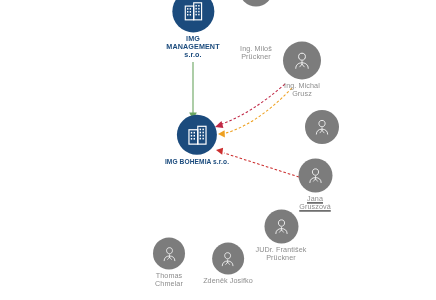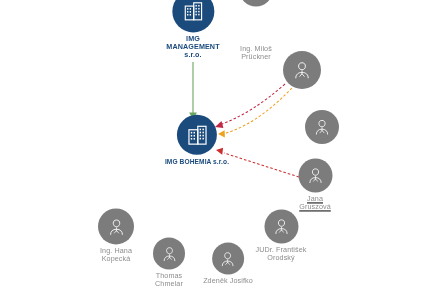--- a/index.html
+++ b/index.html
@@ -135,20 +135,22 @@
   </div>
 
   <div class="node node-person" style="left:302px;top:70px;">
     <div class="node-circle" style="width:38px;height:38px;">
       <svg width="22" height="22" viewBox="0 0 24 24">
         <path d="M12 4.1c-2.5 0-3.7 1.6-3.7 3.7 0 2.1 1.4 4.0 3.7 4.0s3.7-1.9 3.7-4.0c0-2.1-1.2-3.7-3.7-3.7z" fill="none" stroke="#ffffff" stroke-width="1.0"></path>
         <path d="M5.2 21.0c0-4.0 2.6-6.4 6.8-6.4s6.8 2.4 6.8 6.4" fill="none" stroke="#ffffff" stroke-width="1.0"></path>
         <path d="M12 12.5 L12 17.2 M12 16.0 L9.3 19.3 M12 16.0 L14.7 19.3" fill="none" stroke="#ffffff" stroke-width="0.85"></path>
       </svg>
     </div>
+    <div class="node-label">Ing. Michal
+Grusz</div>
   </div>
 
   <div class="node node-person" style="left:322px;top:127px;">
     <div class="node-circle" style="width:34px;height:34px;">
       <svg width="20" height="20" viewBox="0 0 24 24">
         <path d="M12 4.1c-2.5 0-3.7 1.6-3.7 3.7 0 2.1 1.4 4.0 3.7 4.0s3.7-1.9 3.7-4.0c0-2.1-1.2-3.7-3.7-3.7z" fill="none" stroke="#ffffff" stroke-width="1.0"></path>
         <path d="M5.2 21.0c0-4.0 2.6-6.4 6.8-6.4s6.8 2.4 6.8 6.4" fill="none" stroke="#ffffff" stroke-width="1.0"></path>
         <path d="M12 12.5 L12 17.2 M12 16.0 L9.3 19.3 M12 16.0 L14.7 19.3" fill="none" stroke="#ffffff" stroke-width="0.85"></path>
       </svg>
     </div>
@@ -158,31 +160,20 @@
     <div class="node-circle" style="width:34px;height:34px;">
       <svg width="20" height="20" viewBox="0 0 24 24">
         <path d="M12 4.1c-2.5 0-3.7 1.6-3.7 3.7 0 2.1 1.4 4.0 3.7 4.0s3.7-1.9 3.7-4.0c0-2.1-1.2-3.7-3.7-3.7z" fill="none" stroke="#ffffff" stroke-width="1.0"></path>
         <path d="M5.2 21.0c0-4.0 2.6-6.4 6.8-6.4s6.8 2.4 6.8 6.4" fill="none" stroke="#ffffff" stroke-width="1.0"></path>
         <path d="M12 12.5 L12 17.2 M12 16.0 L9.3 19.3 M12 16.0 L14.7 19.3" fill="none" stroke="#ffffff" stroke-width="0.85"></path>
       </svg>
     </div>
     <div class="node-label">Jana Gruszová</div>
   </div>
 
-  <div class="node node-person" style="left:116px;top:236px;">
-    <div class="node-circle" style="width:36px;height:36px;">
-      <svg width="21" height="21" viewBox="0 0 24 24">
-        <path d="M12 4.1c-2.5 0-3.7 1.6-3.7 3.7 0 2.1 1.4 4.0 3.7 4.0s3.7-1.9 3.7-4.0c0-2.1-1.2-3.7-3.7-3.7z" fill="none" stroke="#ffffff" stroke-width="1.0"></path>
-        <path d="M5.2 21.0c0-4.0 2.6-6.4 6.8-6.4s6.8 2.4 6.8 6.4" fill="none" stroke="#ffffff" stroke-width="1.0"></path>
-        <path d="M12 12.5 L12 17.2 M12 16.0 L9.3 19.3 M12 16.0 L14.7 19.3" fill="none" stroke="#ffffff" stroke-width="0.85"></path>
-      </svg>
-    </div>
-    <div class="node-label">Ing. Hana
-Kopecká</div>
-  </div>
 
   <div class="node node-person" style="left:169px;top:263px;">
     <div class="node-circle" style="width:32px;height:32px;">
       <svg width="19" height="19" viewBox="0 0 24 24">
         <path d="M12 4.1c-2.5 0-3.7 1.6-3.7 3.7 0 2.1 1.4 4.0 3.7 4.0s3.7-1.9 3.7-4.0c0-2.1-1.2-3.7-3.7-3.7z" fill="none" stroke="#ffffff" stroke-width="1.0"></path>
         <path d="M5.2 21.0c0-4.0 2.6-6.4 6.8-6.4s6.8 2.4 6.8 6.4" fill="none" stroke="#ffffff" stroke-width="1.0"></path>
         <path d="M12 12.5 L12 17.2 M12 16.0 L9.3 19.3 M12 16.0 L14.7 19.3" fill="none" stroke="#ffffff" stroke-width="0.85"></path>
       </svg>
     </div>
     <div class="node-label">Thomas
@@ -202,16 +193,16 @@
 
   <div class="node node-person" style="left:281px;top:236px;">
     <div class="node-circle" style="width:34px;height:34px;">
       <svg width="20" height="20" viewBox="0 0 24 24">
         <path d="M12 4.1c-2.5 0-3.7 1.6-3.7 3.7 0 2.1 1.4 4.0 3.7 4.0s3.7-1.9 3.7-4.0c0-2.1-1.2-3.7-3.7-3.7z" fill="none" stroke="#ffffff" stroke-width="1.0"></path>
         <path d="M5.2 21.0c0-4.0 2.6-6.4 6.8-6.4s6.8 2.4 6.8 6.4" fill="none" stroke="#ffffff" stroke-width="1.0"></path>
         <path d="M12 12.5 L12 17.2 M12 16.0 L9.3 19.3 M12 16.0 L14.7 19.3" fill="none" stroke="#ffffff" stroke-width="0.85"></path>
       </svg>
     </div>
     <div class="node-label">JUDr. František
-Orodský</div>
+Prückner</div>
   </div>
 
 </div>
 
 </body></html>

